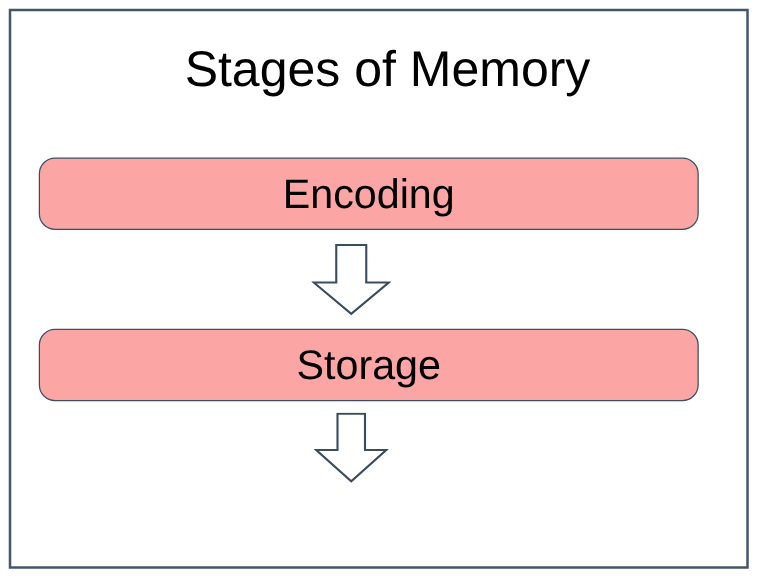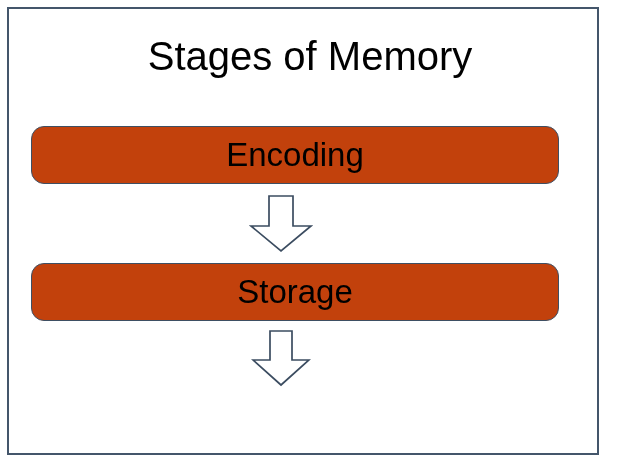--- a/index.html
+++ b/index.html
@@ -42,21 +42,21 @@
     color: #000000;
     letter-spacing: 0px;
     white-space: nowrap;
   }
   
   .stage-box {
     position: absolute;
     left: 31px;
     width: 528px;
     height: 58px;
-    background: #c2410c;
+    background: #fca5a5;
     border: 1.6px solid #3e4f63;
     border-radius: 13px;
     box-sizing: border-box;
     display: flex;
     align-items: center;
     justify-content: center;
   }
   .stage-label {
     font-size: 33px;
     line-height: 36px;

